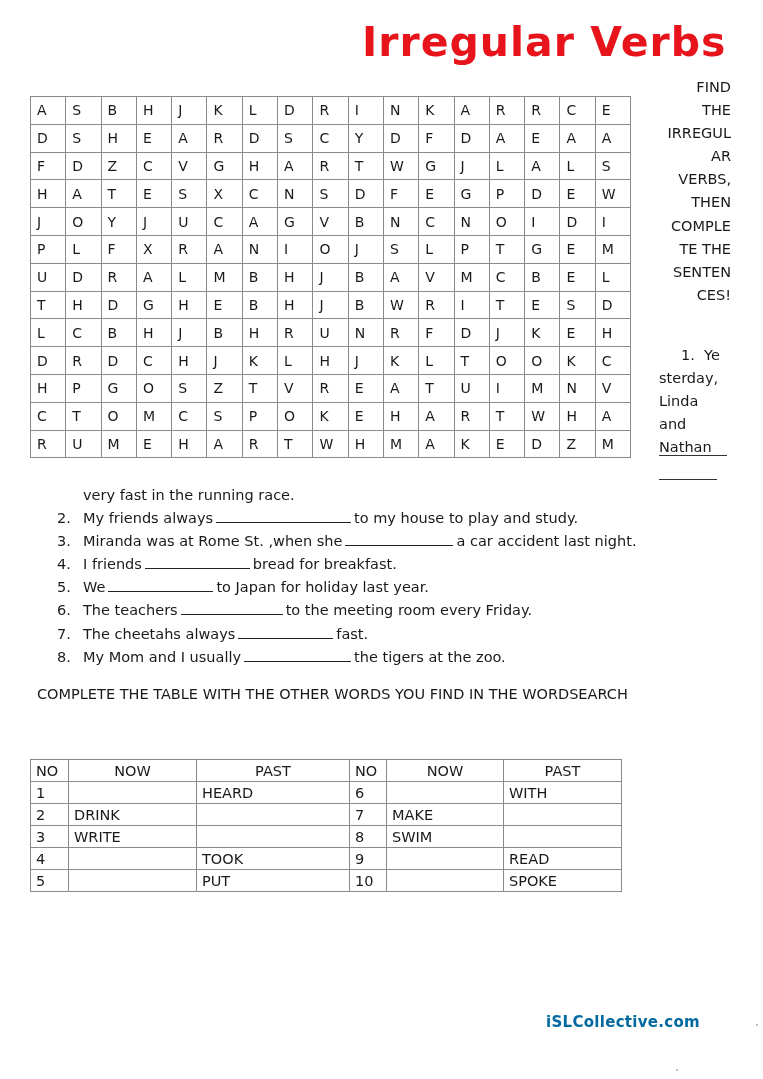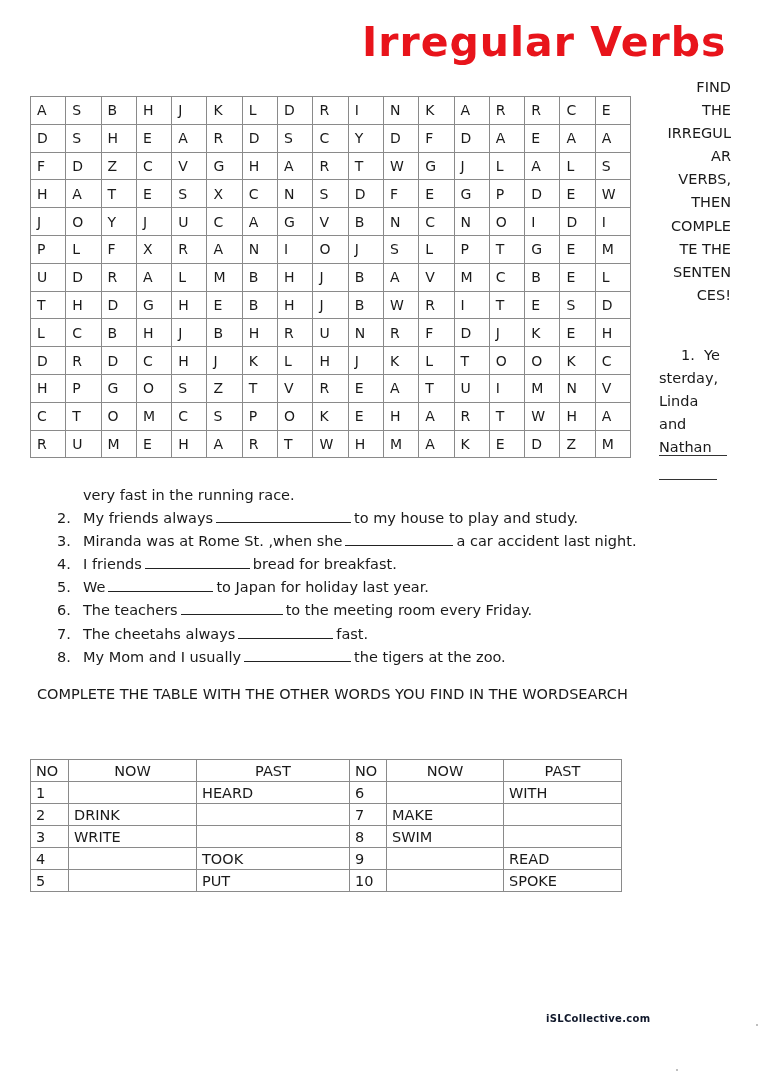--- a/index.html
+++ b/index.html
@@ -58,22 +58,22 @@
     }
     .vtable .c-no { width: 38px; }
     .vtable .c-now { width: 128px; }
     .vtable .c-past { width: 153px; }
     .vtable .c-no2 { width: 37px; }
     .vtable .c-now2 { width: 117px; }
     .vtable .c-past2 { width: 118px; }
     .vtable .hdr-center { text-align: center; }
     .watermark {
       position: absolute; left: 546px; top: 1013px;
-      font-family: "DejaVu Sans", sans-serif; font-weight: bold; font-size: 10px;
-      color: #0f172a; letter-spacing: 0.3px;
+      font-family: "DejaVu Sans", sans-serif; font-weight: bold; font-size: 15px;
+      color: #0369a1; letter-spacing: 0.3px;
     }
     .dot { position: absolute; width: 2px; height: 2px; background: #aaa; border-radius: 1px; }
   </style>
 </head>
 <body>
 
 <div class="title">Irregular Verbs</div>
 
 <table class="grid">
   <tbody id="grid-body">

